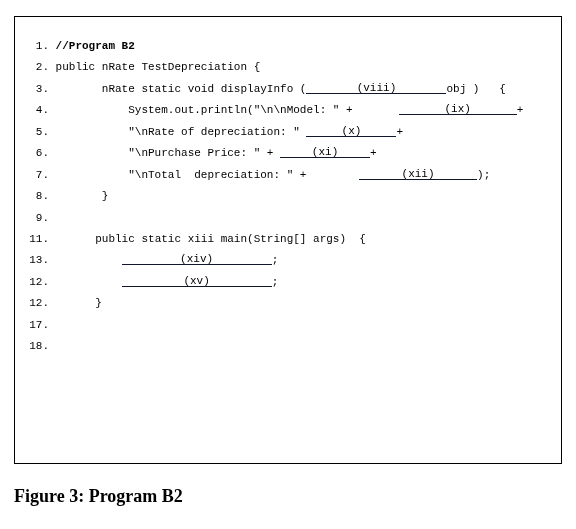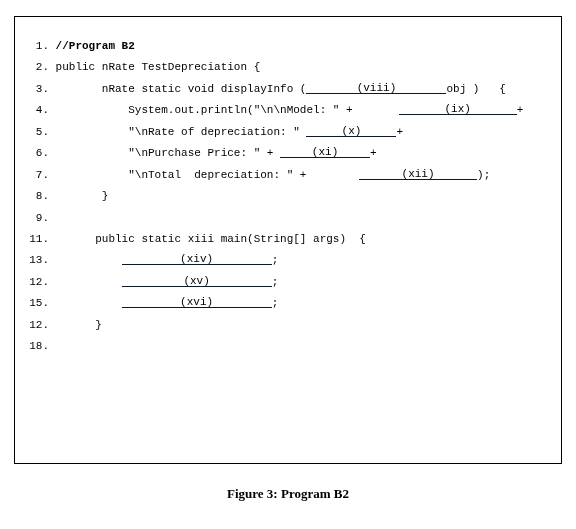--- a/index.html
+++ b/index.html
@@ -31,23 +31,23 @@
       height: 1em;
       line-height: 1em;
       position: relative;
       top: -1px;
     }
     .w-sm { width: 90px; }
     .w-md { width: 118px; margin-left: 46px; }
     .w-lg { width: 140px; }
     .w-xl { width: 150px; }
     .caption {
-      text-align: center;
+      text-align: left;
       font-family: Georgia, "Times New Roman", serif;
-      font-size: 13px;
+      font-size: 18px;
       font-weight: bold;
       margin-top: 22px;
       color: #000;
     }
   </style>
 </head>
 <body>
 
 <div class="code-box">
 
@@ -70,22 +70,22 @@
 <div class="line"><span class="lnp">9.</span></div>
 
 
 <div class="line"><span class="lnp">11.</span>       <span>public static xiii main(String[] args)  {</span></div>
 
 
 <div class="line"><span class="lnp">13.</span>           <span class="blank w-xl">(xiv)</span><span>;</span></div>
 
 <div class="line"><span class="lnp">12.</span>           <span class="blank w-xl">(xv)</span><span>;</span></div>
 
-<div class="line"><span class="lnp">15.</span>           <span class="blank w-xl">(xvi)</span><span>;</span></div>
 
 <div class="line"><span class="lnp">12.</span>       <span>}</span></div>
 
+<div class="line"><span class="lnp">17.</span></div>
 
 <div class="line"><span class="lnp">18.</span></div>
 
 </div>
 
 <div class="caption">Figure 3: Program B2</div>
 
 </body></html>

